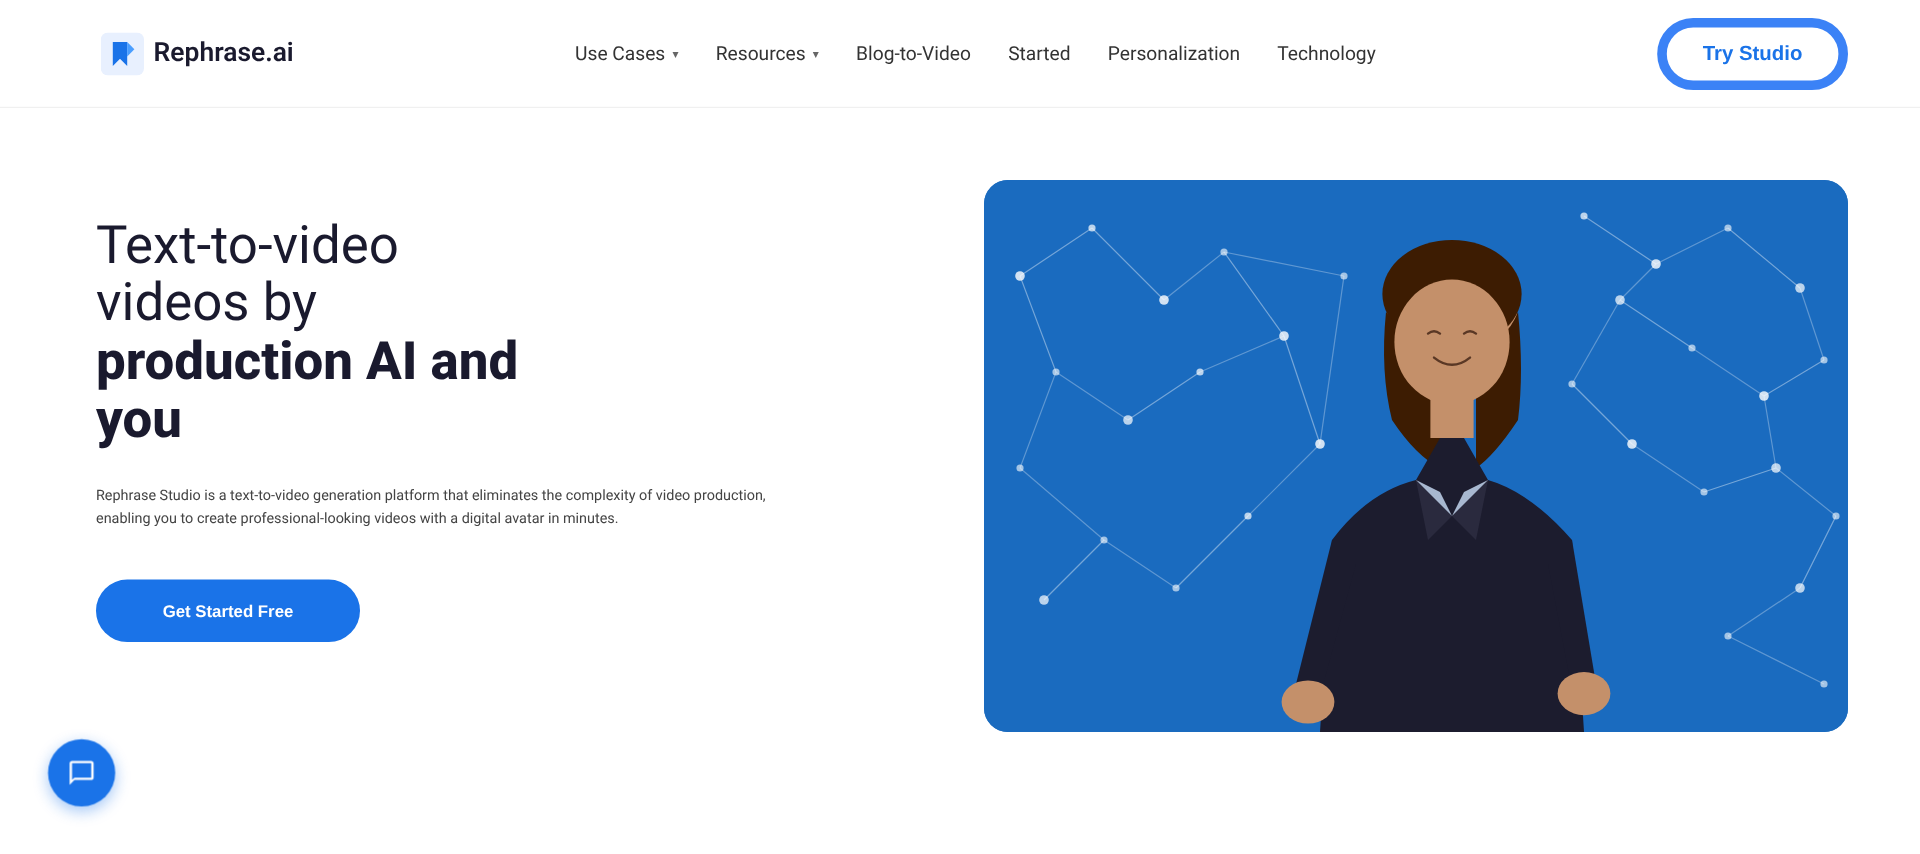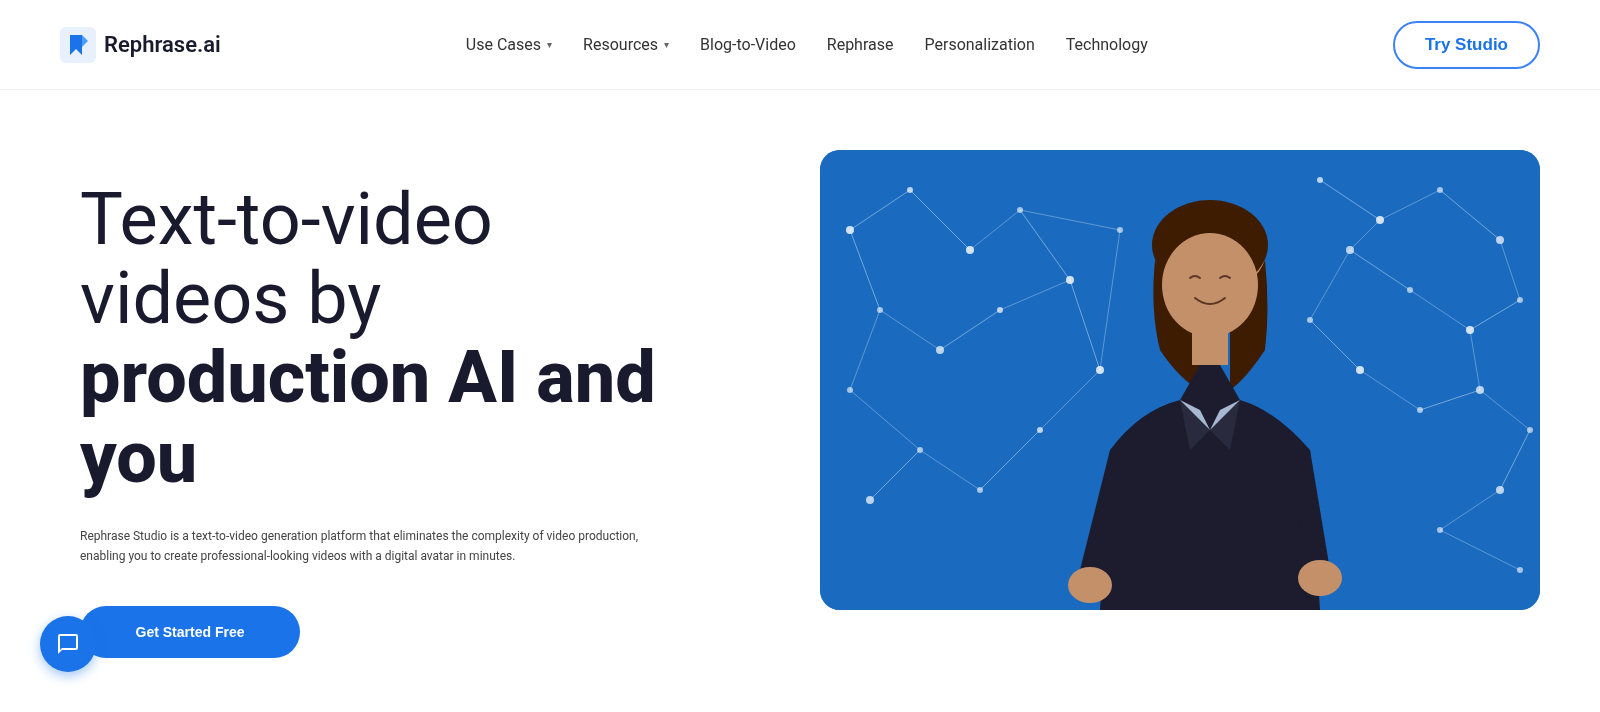--- a/index.html
+++ b/index.html
@@ -25,20 +25,21 @@
       height: 90px;
       border-bottom: 1px solid #f0f0f0;
       background: #fff;
     }
 
     .logo-area {
       display: flex;
       align-items: center;
       gap: 8px;
       cursor: pointer;
+      margin-left: 24px;
     }
 
     .logo-icon {
       width: 36px;
       height: 36px;
     }
 
     .logo-text {
       font-size: 22px;
       font-weight: 600;
@@ -60,21 +61,21 @@
       cursor: pointer;
       white-space: nowrap;
     }
 
     .chevron {
       font-size: 10px;
       color: #666;
     }
 
     .try-studio-btn {
-      border: 2px solid #3b82f6;
+      border: 8px solid #3b82f6;
       color: #1a73e8;
       background: #fff;
       padding: 12px 30px;
       border-radius: 30px;
       font-size: 17px;
       font-weight: 600;
       cursor: pointer;
       white-space: nowrap;
     }
 
@@ -86,21 +87,21 @@
       gap: 60px;
       max-width: 1600px;
     }
 
     .left-content {
       flex: 0 0 640px;
       padding-top: 30px;
     }
 
     .headline {
-      font-size: 72px;
+      font-size: 44px;
       line-height: 1.1;
       color: #1a1a2e;
       margin-bottom: 30px;
     }
 
     .headline-light {
       font-weight: 400;
     }
 
     .headline-bold {
@@ -195,21 +196,21 @@
       <span class="chevron">▾</span>
     </div>
     <div class="nav-item">
       <span>Resources</span>
       <span class="chevron">▾</span>
     </div>
     <div class="nav-item">
       <span>Blog-to-Video</span>
     </div>
     <div class="nav-item">
-      <span>Rephrase</span>
+      <span>Started</span>
     </div>
     <div class="nav-item">
       <span>Personalization</span>
     </div>
     <div class="nav-item">
       <span>Technology</span>
     </div>
   </nav>
 
   <button class="try-studio-btn">Try Studio</button>

